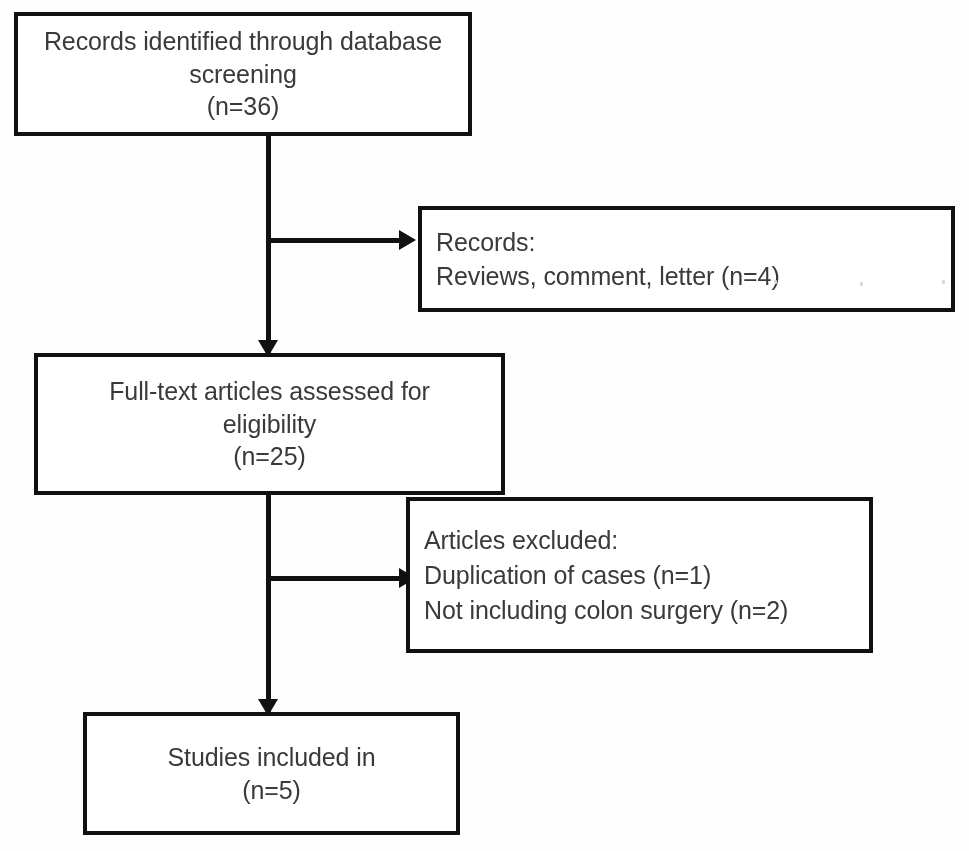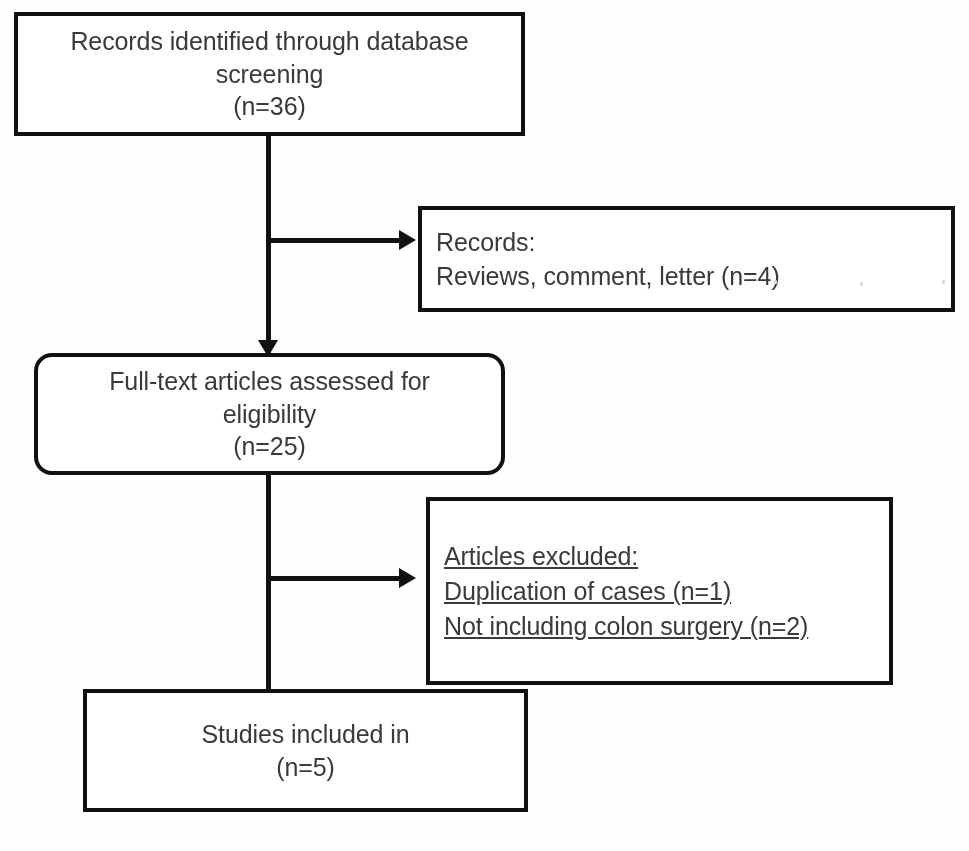--- a/index.html
+++ b/index.html
@@ -31,25 +31,25 @@
     line-height: 1.30;
     letter-spacing: -0.1px;
   }
   .node.center { align-items: center; text-align: center; }
   .node.left   { align-items: flex-start; text-align: left; }
   .node .line { display: block; white-space: nowrap; }
   .node.left .line { padding-left: 14px; }
   .node.left { line-height: 1.32; }
 
   
-  #box-identified { left: 14px;  top: 12px;  width: 511px; height: 124px; }
+  #box-identified { left: 14px;  top: 12px;  width: 458px; height: 124px; }
   #box-records    { left: 418px; top: 206px; width: 537px; height: 106px;  }
-  #box-fulltext   { left: 34px;  top: 353px; width: 471px; height: 122px; border-radius: 18px; }
-  #box-excluded   { left: 426px; top: 497px; width: 467px; height: 188px; text-decoration: underline; }
-  #box-included   { left: 83px;  top: 689px; width: 445px; height: 123px; }
+  #box-fulltext   { left: 34px;  top: 353px; width: 471px; height: 142px; }
+  #box-excluded   { left: 406px; top: 497px; width: 467px; height: 156px; }
+  #box-included   { left: 83px;  top: 712px; width: 377px; height: 123px; }
 
   #box-excluded { font-size: 25px; line-height: 1.40; }
   #box-records  { line-height: 1.36; }
 
   
   .vline {
     position: absolute;
     width: 5px;
     background: #111111;
   }

